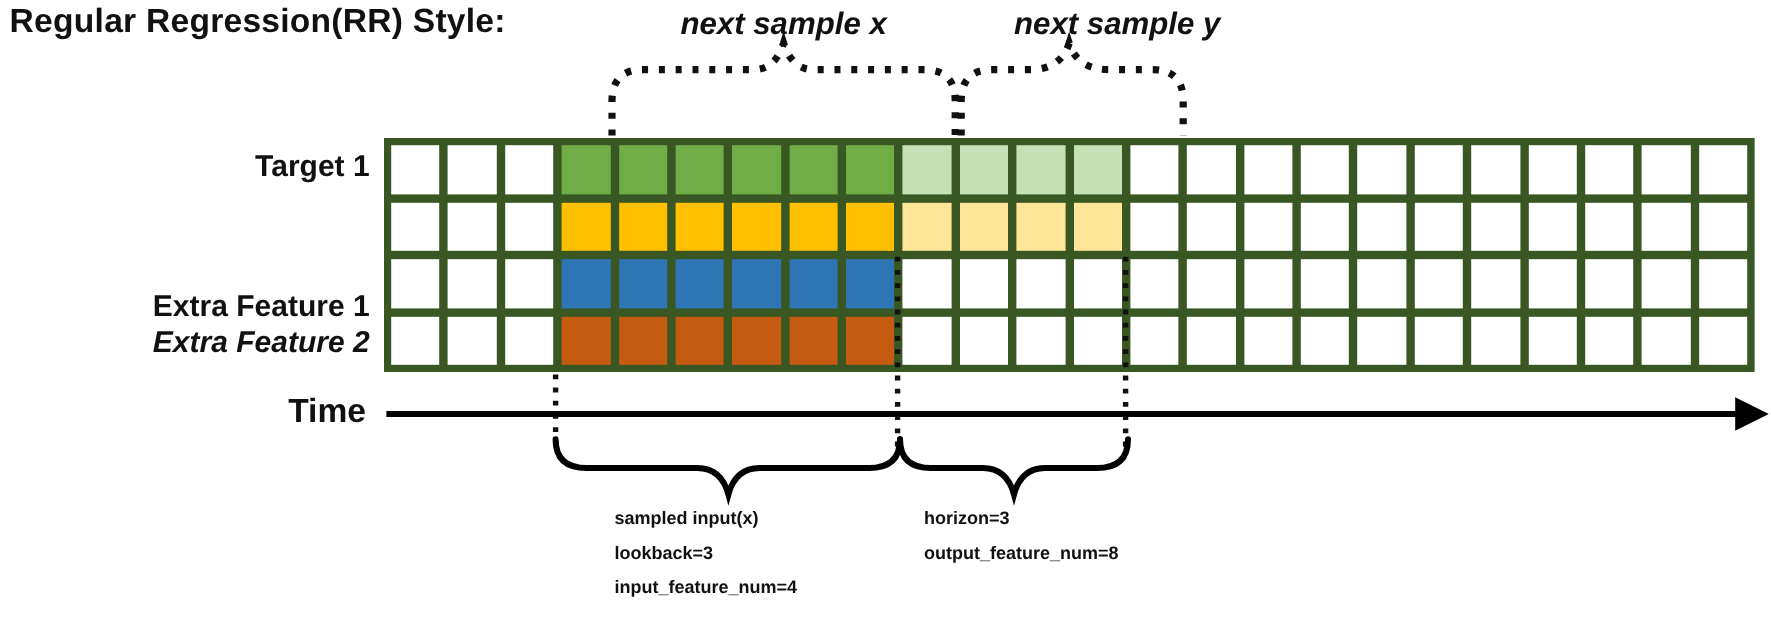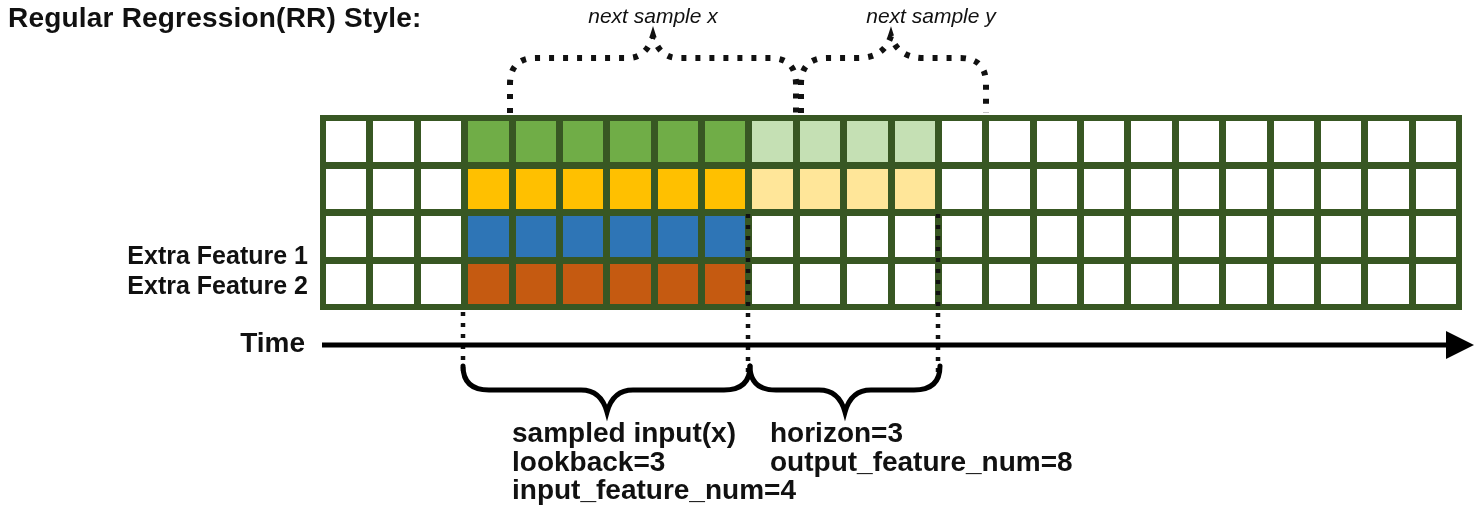--- a/index.html
+++ b/index.html
@@ -1,42 +1,43 @@
 <!DOCTYPE html>
 <html><head>
 <meta charset="utf-8">
 <style>
   html,body{margin:0;padding:0;background:#ffffff;}
   body{font-family:"Liberation Sans",sans-serif;}
   .canvas{position:relative;width:1476px;height:516px;background:#ffffff;overflow:hidden;}
   .title{position:absolute;left:8px;top:2px;font-size:28px;font-weight:bold;color:#111;letter-spacing:.2px;}
-  .brace-label{position:absolute;top:4px;transform:translateX(-50%);font-size:21px;font-style:italic;font-weight:normal;color:#111;white-space:nowrap;}
+  .brace-label{position:absolute;top:4px;transform:translateX(-50%);font-size:26px;font-style:italic;font-weight:bold;color:#111;white-space:nowrap;}
   .row-label{position:absolute;left:0;width:308px;height:37px;line-height:37px;text-align:right;font-size:25px;font-weight:bold;color:#111;white-space:nowrap;}
   .grid{position:absolute;left:320px;top:115px;width:1142px;height:195px;box-sizing:border-box;
         background:#385723;border:6px solid #385723;display:grid;
         grid-template-columns:repeat(24,1fr);grid-template-rows:repeat(4,1fr);gap:7px;}
   .cell{width:100%;height:100%;}
   .time-label{position:absolute;left:0;top:327px;width:305px;text-align:right;font-size:28px;font-weight:bold;color:#111;}
-  .anno{position:absolute;top:419px;font-size:28px;font-weight:600;line-height:28.5px;color:#111;white-space:nowrap;}
+  .anno{position:absolute;top:419px;font-size:15px;font-weight:600;line-height:28.5px;color:#111;white-space:nowrap;}
   .anno.left{left:512px;}
   .anno.right{left:770px;}
   svg.overlay{position:absolute;left:0;top:0;pointer-events:none;}
 </style>
 </head>
 <body>
 
 <div class="canvas">
 
   <div class="title">Regular Regression(RR) Style:</div>
 
   <div class="brace-label" style="left:653px;">next sample x</div>
   <div class="brace-label" style="left:931px;">next sample y</div>
 
+  <div class="row-label" style="top:121px;">Target 1</div>
   <div class="row-label" style="top:237px;">Extra Feature 1</div>
-  <div class="row-label" style="top:267px;">Extra Feature 2</div>
+  <div class="row-label" style="top:267px;font-style:italic;">Extra Feature 2</div>
 
   <div class="grid">
       <div class="cell" style="background: rgb(255, 255, 255);"></div>
       <div class="cell" style="background: rgb(255, 255, 255);"></div>
       <div class="cell" style="background: rgb(255, 255, 255);"></div>
       <div class="cell" style="background: rgb(112, 173, 71);"></div>
       <div class="cell" style="background: rgb(112, 173, 71);"></div>
       <div class="cell" style="background: rgb(112, 173, 71);"></div>
       <div class="cell" style="background: rgb(112, 173, 71);"></div>
       <div class="cell" style="background: rgb(112, 173, 71);"></div>

